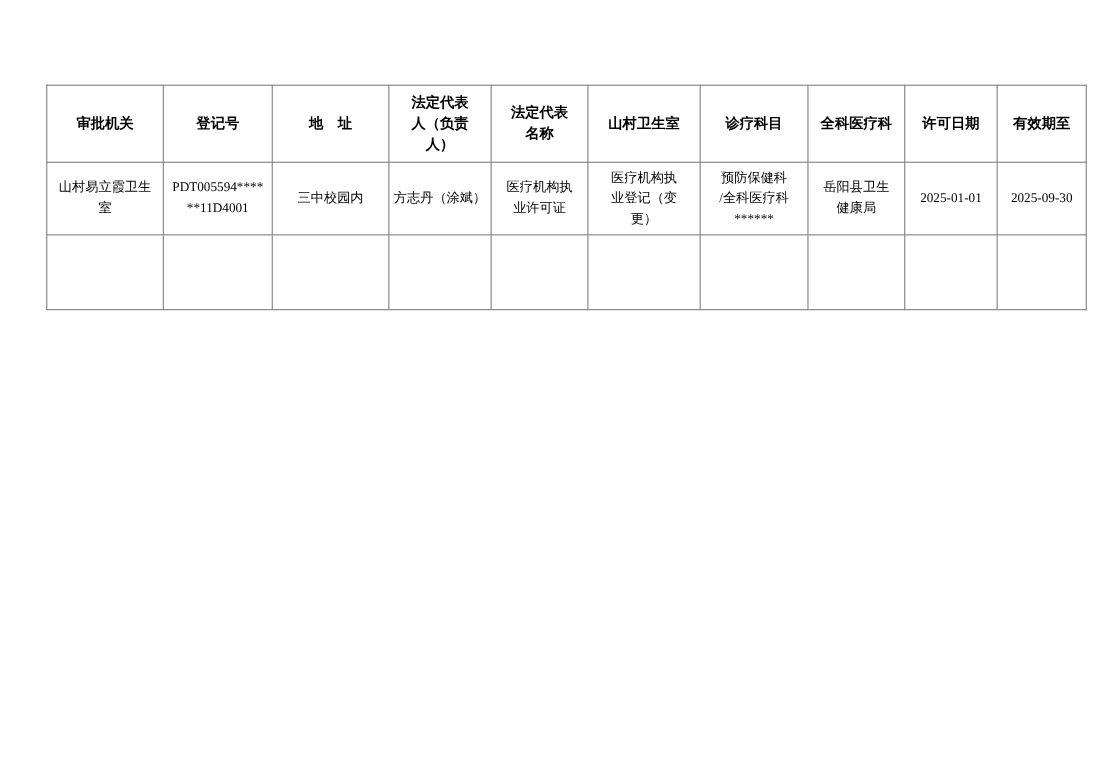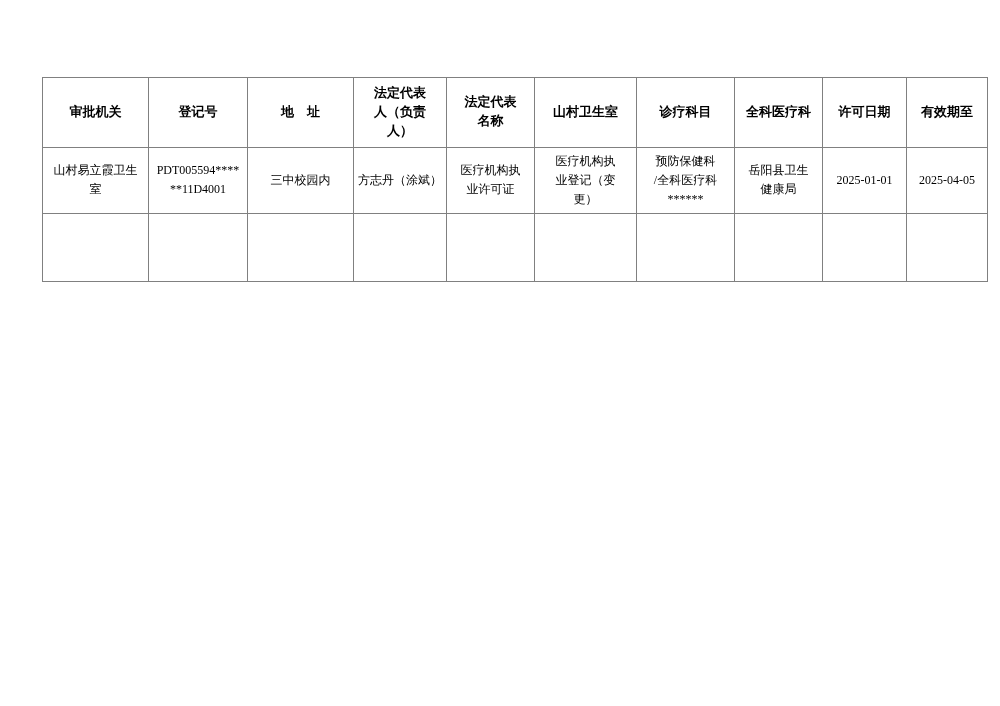--- a/index.html
+++ b/index.html
@@ -103,21 +103,21 @@
 业许可证</td>
           <td>医疗机构执
 业登记（变
 更）</td>
           <td>预防保健科
 /全科医疗科
 ******</td>
           <td>岳阳县卫生
 健康局</td>
           <td>2025-01-01</td>
-          <td>2025-04-05</td>
+          <td>2025-09-30</td>
         </tr>
         <tr class="empty-row">
           <td></td>
           <td></td>
           <td></td>
           <td></td>
           <td></td>
           <td></td>
           <td></td>
           <td></td>

